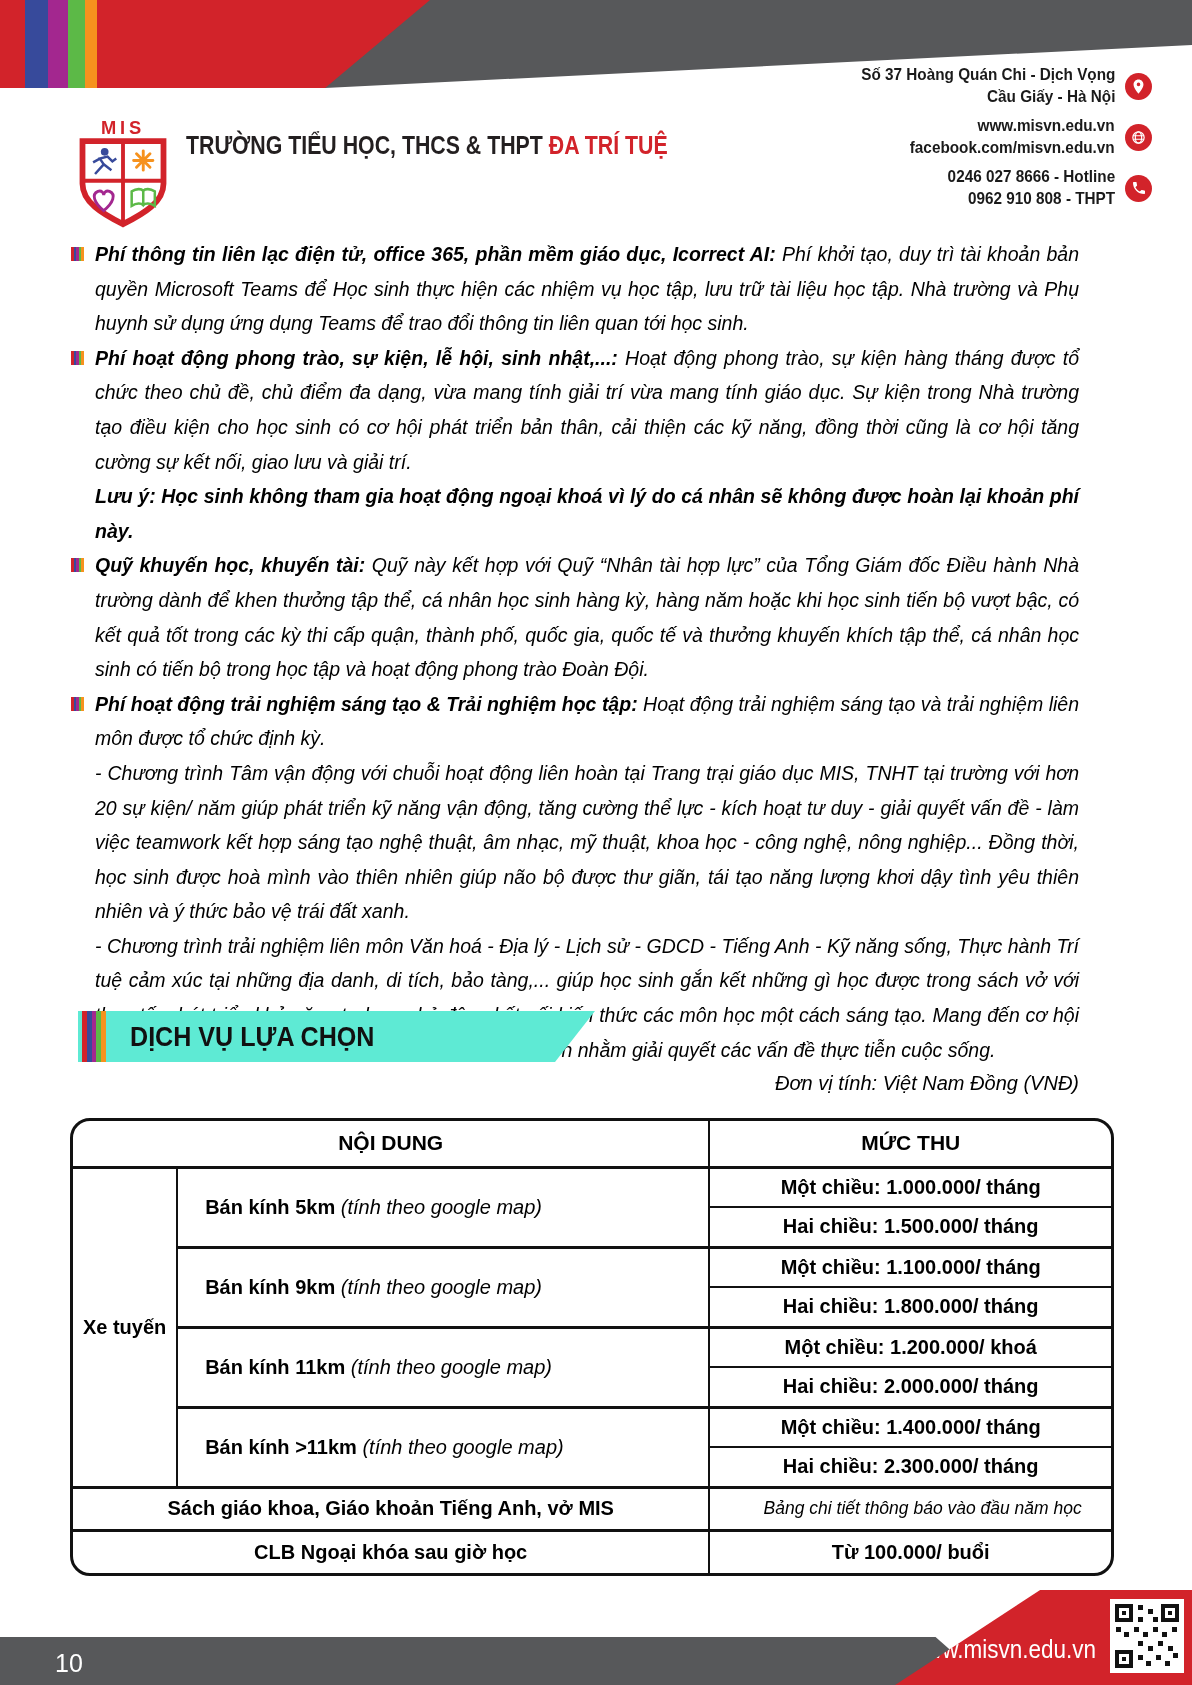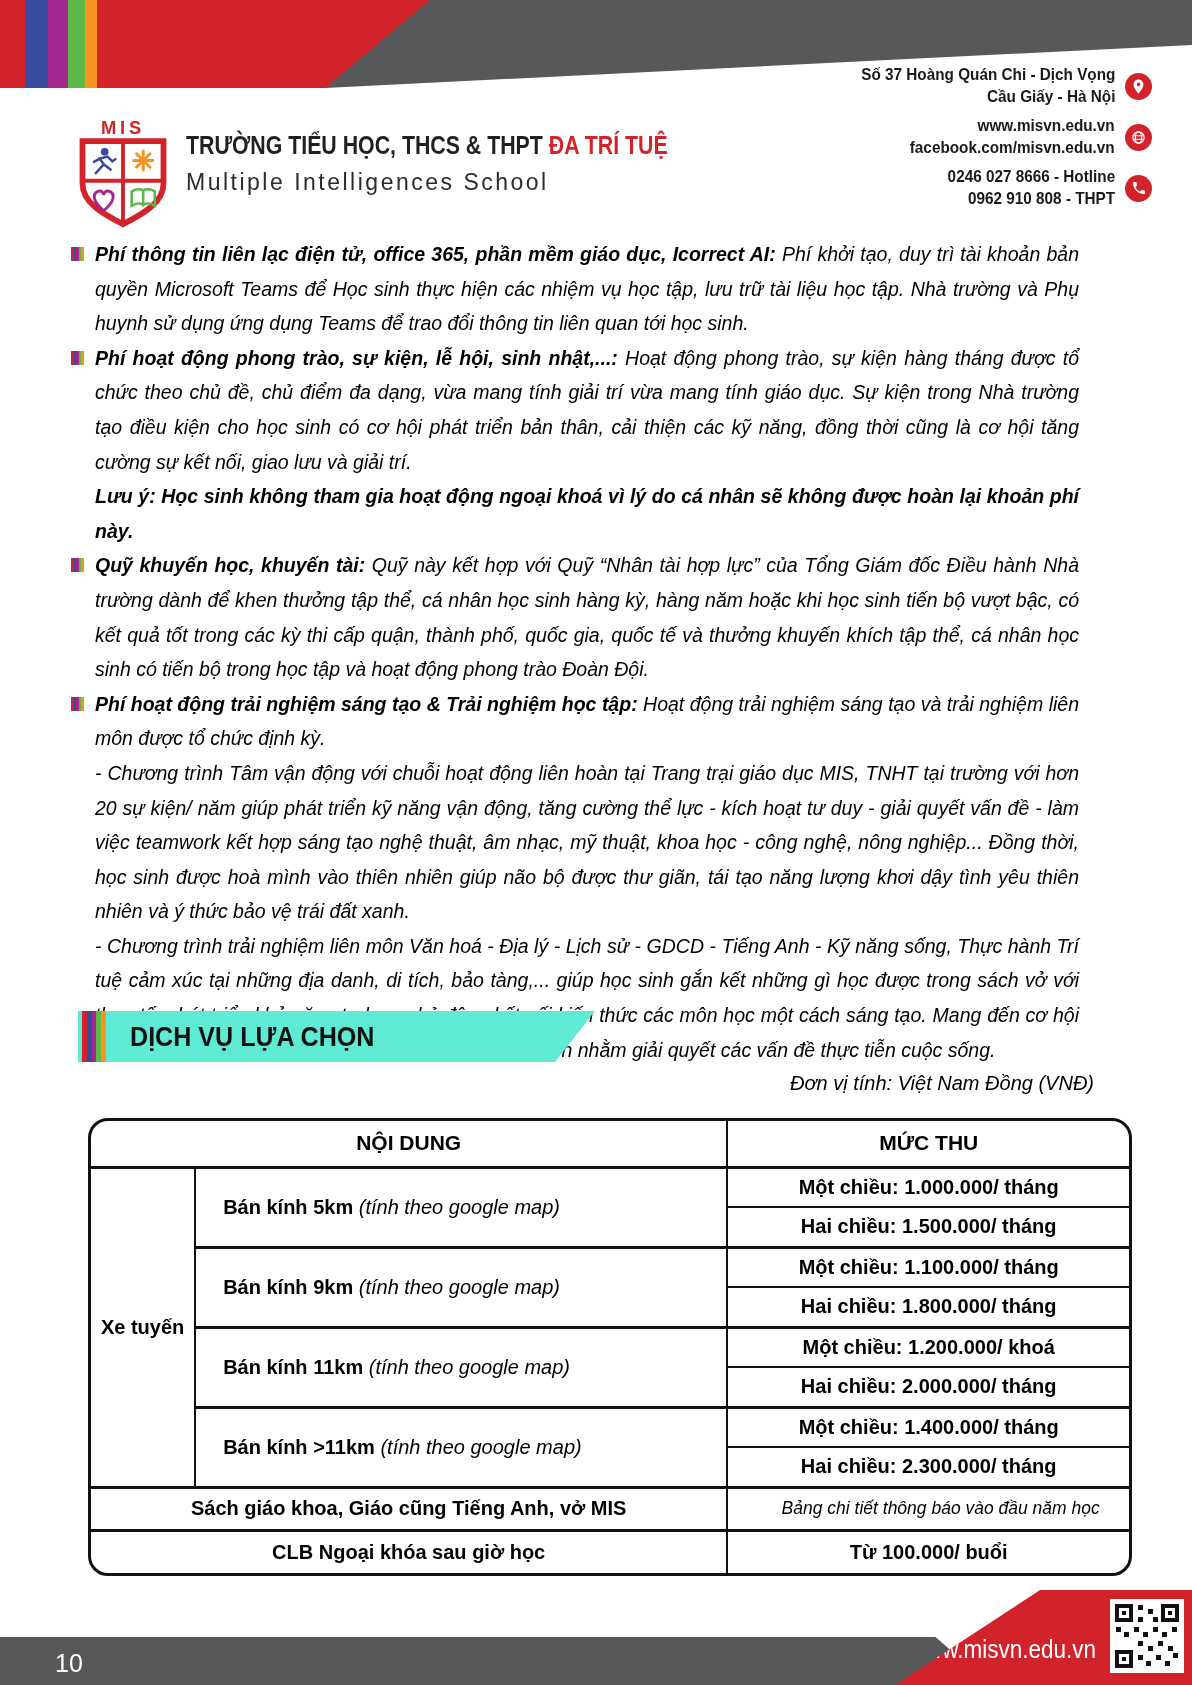--- a/index.html
+++ b/index.html
@@ -41,25 +41,25 @@
   .lead { font-weight:bold; }
   .note { font-weight:bold; }
 
   
   .sec-banner { position:absolute; left:78px; top:1011px; width:517px; height:51px;
     background:#5eead4; clip-path:polygon(0 0,100% 0,calc(100% - 40px) 100%,0 100%); }
   .sec-stripes { position:absolute; left:4px; top:0; bottom:0; width:24px;
     background:linear-gradient(90deg,#d2232a 0 20%,#374a9b 20% 40%,#a3278f 40% 60%,#5cb947 60% 80%,#f6921e 80% 100%); }
   .sec-title { position:absolute; left:52px; top:0; height:51px; line-height:52px;
     font-weight:bold; font-size:27px; color:#111; transform:scaleX(.93); transform-origin:left; white-space:nowrap; }
-  .unit-note { position:absolute; left:110px; top:1072px; width:984px;
+  .unit-note { position:absolute; left:95px; top:1072px; width:984px;
     text-align:right; font-style:italic; font-size:20px; }
 
   
-  .table-wrap { position:absolute; left:88px; top:1118px; width:1044px;
+  .table-wrap { position:absolute; left:70px; top:1118px; width:1044px;
     border:3px solid #111; border-radius:20px; overflow:hidden; }
   table.fees { width:100%; border-collapse:collapse; }
   .fees th, .fees td { border:2px solid #111; }
   .fees thead th { border-top:none; border-bottom:3px solid #111;
     height:46px; font-size:21px; font-weight:bold; text-align:center; }
   .fees tr > *:first-child { border-left:none; }
   .fees tr > *:last-child  { border-right:none; }
   .fees tr.last td { border-bottom:none; }
   .fees td { height:40px; font-size:20px; }
   .fees td.sep { border-top:3px solid #111; }
@@ -105,21 +105,20 @@
     <path d="M71 32 V52 M61 42 H81 M64 35 L78 49 M78 35 L64 49"></path>
   </g>
   <path d="M30 94 C20 86 17 77 24 74 C28 72.5 30 76 30 78 C30 76 32 72.5 36 74 C43 77 40 86 30 94 Z" stroke="#a3278f" stroke-width="3" fill="none"></path>
   <g stroke="#5cb947" stroke-width="2.6" fill="none">
     <path d="M59 74 C64 71 69 71 71 73.5 C73 71 78 71 83 74 V89 C78 86 73 86 71 88.5 C69 86 64 86 59 89 Z M71 73.5 V88.5"></path>
   </g>
 </svg>
 
 <div class="names">
   <div class="name-line"><span>TRƯỜNG TIỂU HỌC, THCS &amp; THPT</span>&nbsp;<span class="red">ĐA TRÍ TUỆ</span></div>
-  <div class="subtitle">Multiple Intelligences School</div>
 </div>
 
 <div class="contact">
   <div class="c-row">
     <div class="c-text">
       <div>Số 37 Hoàng Quán Chi - Dịch Vọng</div>
       <div>Cầu Giấy - Hà Nội</div>
     </div>
     <span class="c-ic">
       <svg width="17" height="17" viewBox="0 0 24 24">
@@ -216,21 +215,21 @@
         <td class="price">Hai chiều: 2.000.000/ tháng</td>
       </tr>
       <tr>
         <td class="radius sep" rowspan="2"><b>Bán kính &gt;11km</b> <i>(tính theo google map)</i></td>
         <td class="price sep">Một chiều: 1.400.000/ tháng</td>
       </tr>
       <tr>
         <td class="price">Hai chiều: 2.300.000/ tháng</td>
       </tr>
       <tr>
-        <td class="span2 sep" colspan="2">Sách giáo khoa, Giáo cũng Tiếng Anh, vở MIS</td>
+        <td class="span2 sep" colspan="2">Sách giáo khoa, Giáo khoản Tiếng Anh, vở MIS</td>
         <td class="val-italic sep">Bảng chi tiết thông báo vào đầu năm học</td>
       </tr>
       <tr class="last">
         <td class="span2 sep" colspan="2">CLB Ngoại khóa sau giờ học</td>
         <td class="val-bold sep">Từ 100.000/ buổi</td>
       </tr>
     </tbody>
   </table>
 </div>
 

